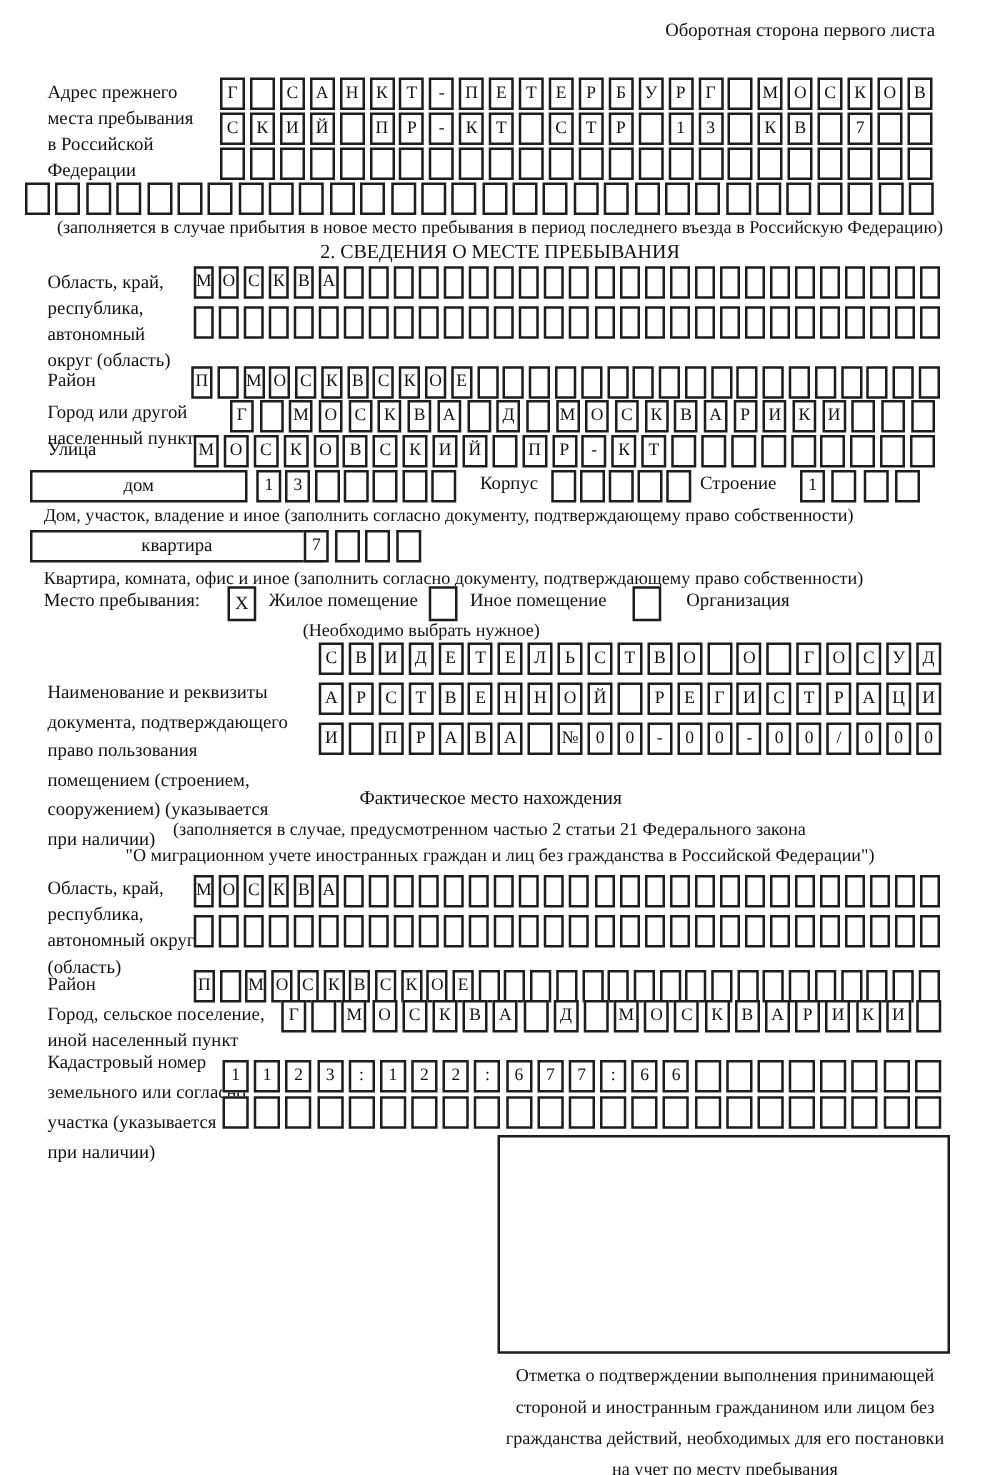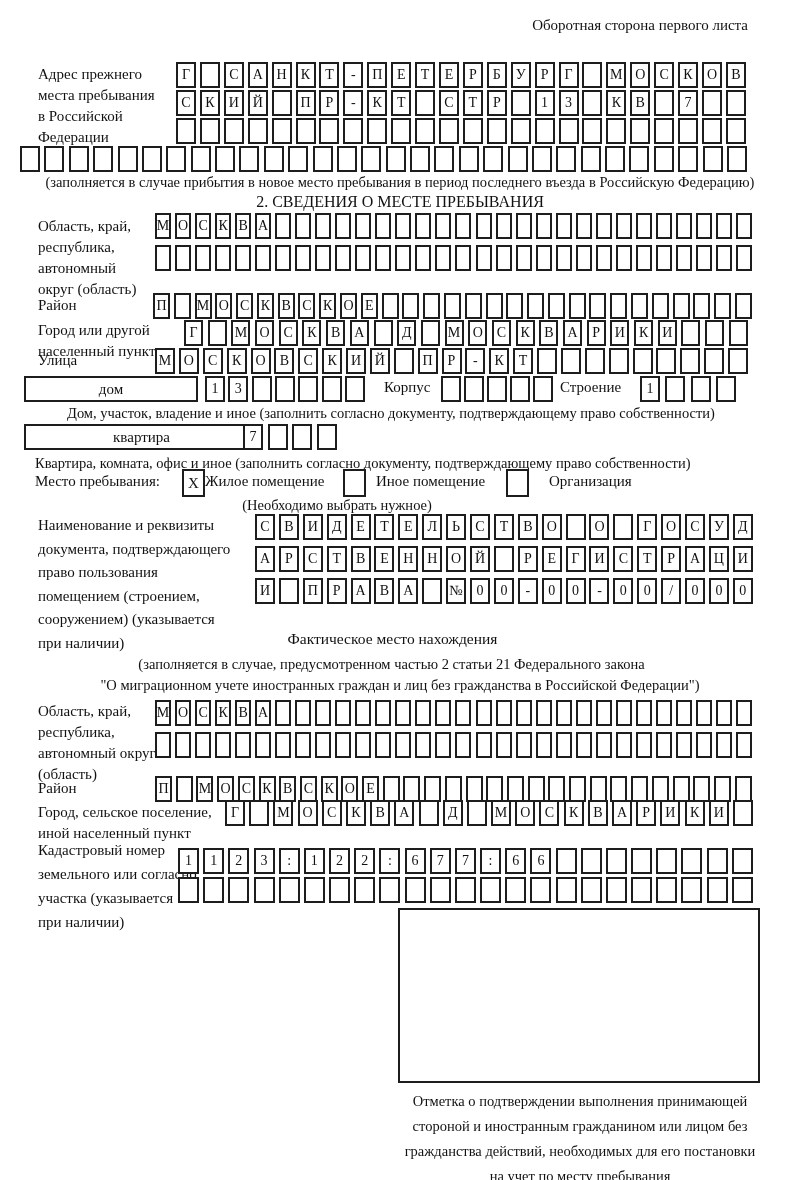--- a/index.html
+++ b/index.html
@@ -368,42 +368,42 @@
       <div class="cell"></div>
       <div class="cell"></div>
     </div>
   <div class="lbl" style="left:560px; top:379px;">Строение</div>
   <div class="boxrow" style="left:640px; top:376px; width:96px;">
       <div class="cell">1</div>
       <div class="cell"></div>
       <div class="cell"></div>
       <div class="cell"></div>
     </div>
-  <div class="cap" style="left:35px; top:405px;margin-left:32px;">Дом, участок, владение и иное (заполнить согласно документу, подтверждающему право собственности)</div>
+  <div class="cap" style="left:35px; top:405px;">Дом, участок, владение и иное (заполнить согласно документу, подтверждающему право собственности)</div>
 
   <div class="widebox" style="left:24px; top:424px; width:235px;">квартира</div>
   <div class="boxrow" style="left:243px; top:424px; width:94px;">
       <div class="cell">7</div>
       <div class="cell"></div>
       <div class="cell"></div>
       <div class="cell"></div>
     </div>
   <div class="cap" style="left:35px; top:455px;">Квартира, комната, офис и иное (заполнить согласно документу, подтверждающему право собственности)</div>
 
   <div class="lbl" style="left:35px; top:473px;">Место пребывания:</div>
   <div class="checkbox" style="left:182px; top:469px;">X</div>
-  <div class="lbl" style="left:205px; top:473px;">Жилое помещение</div>
+  <div class="lbl" style="left:215px; top:473px;">Жилое помещение</div>
   <div class="checkbox" style="left:343px; top:469px;"></div>
   <div class="lbl" style="left:376px; top:473px;">Иное помещение</div>
   <div class="checkbox" style="left:506px; top:469px;"></div>
   <div class="lbl" style="left:549px; top:473px;">Организация</div>
   <div class="cap center" style="left:177px; top:497px; width:320px;">(Необходимо выбрать нужное)</div>
 
   <div class="multiline" style="left:38px; top:514px;">
-    <div style="line-height:23.5px;">Наименование и реквизиты</div>
+    <div style="line-height:23.5px;margin-top:29px;">Наименование и реквизиты</div>
     <div style="line-height:23.5px;">документа, подтверждающего</div>
     <div style="line-height:23.5px;">право пользования</div>
     <div style="line-height:23.5px;">помещением (строением,</div>
     <div style="line-height:23.5px;">сооружением) (указывается</div>
     <div style="line-height:23.5px;">при наличии)</div>
   </div>
   <div class="boxrow" style="left:255px; top:514px; width:498px;">
       <div class="cell">С</div>
       <div class="cell">В</div>
       <div class="cell">И</div>

